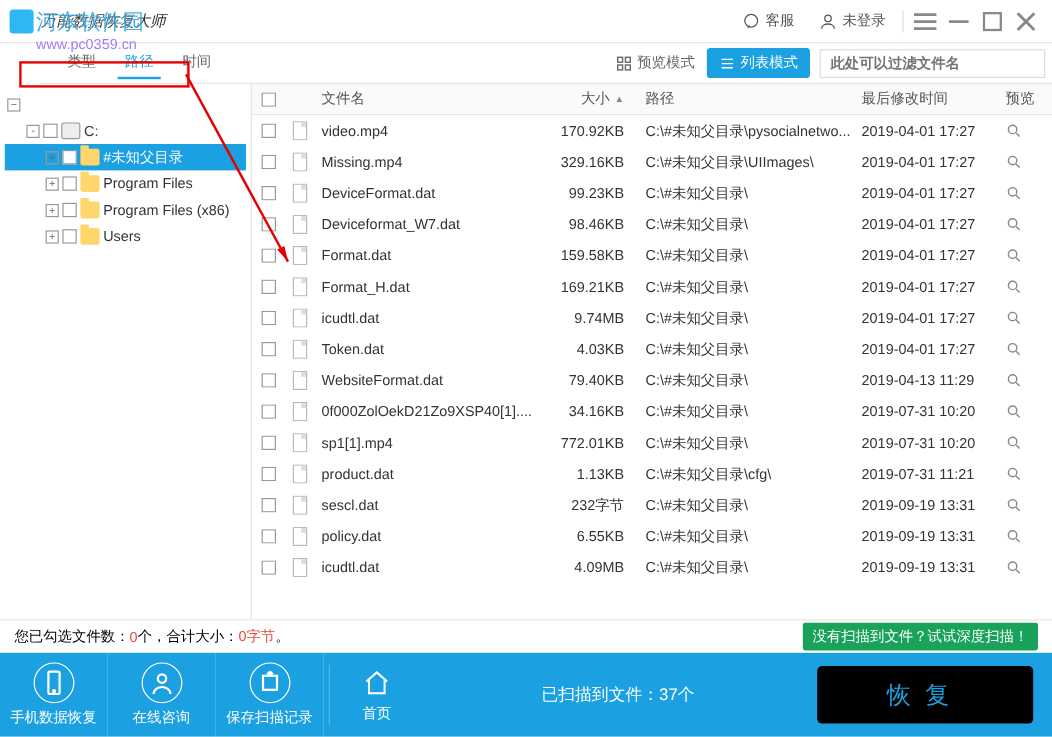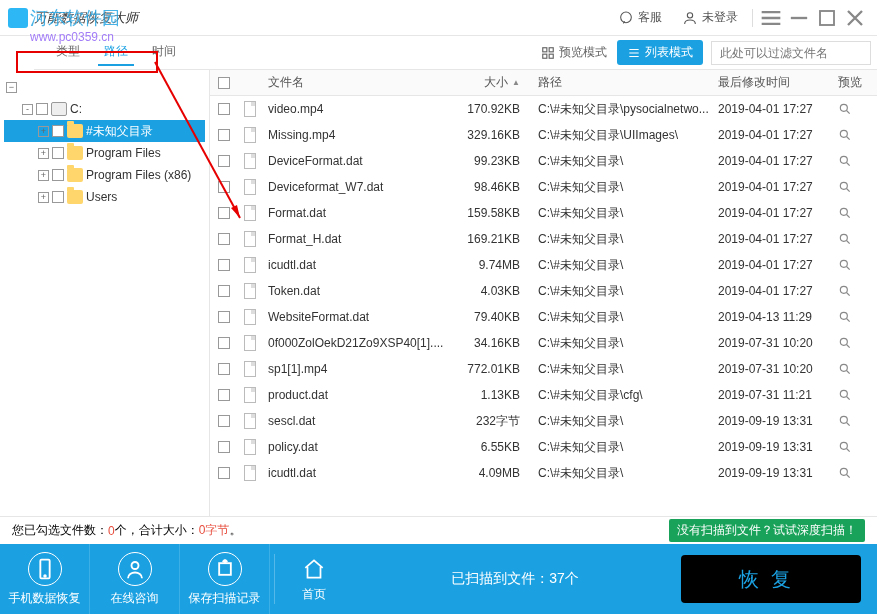--- a/index.html
+++ b/index.html
@@ -13,21 +13,21 @@
 .wbtn { width:28px; height:28px; display:flex; align-items:center; justify-content:center; color:#888; cursor:pointer;}
 .sep { width:1px; height:18px; background:#ddd; margin:0 4px;}
 .toolbar { height:34px; display:flex; align-items:center; padding:0 6px; border-bottom:1px solid #e6e6e6;margin-left:34px;}
 .tabs { display:flex; gap:12px; padding-left:10px;}
 .tab { color:#666; padding:4px 6px; cursor:pointer; font-size:12px; }
 .tab.active { color:#1ba1e2; border-bottom:2px solid #1ba1e2;}
 .toolbar .spacer{flex:1;}
 .viewbtn { display:flex; align-items:center; gap:4px; padding:4px 10px; border-radius:3px; cursor:pointer; font-size:12px;}
 .viewbtn.inactive{ color:#666;}
 .viewbtn.active{ background:#1ba1e2; color:#fff;}
-.filter-input{ width:160px; height:24px; border:1px solid #ddd; padding:0 8px; color:#ef4444; font-size:12px; margin-left:8px;}
+.filter-input{ width:188px; height:24px; border:1px solid #ddd; padding:0 8px; color:#ef4444; font-size:12px; margin-left:8px;font-weight:bold;}
 .main { display:flex; height:calc(614px - 36px - 34px - 28px - 70px);}
 .tree { width:210px; border-right:1px solid #e6e6e6; padding:6px 4px; overflow:auto;}
 .tree-row { display:flex; align-items:center; height:22px; gap:3px; color:#333; cursor:pointer;}
 .indent0{padding-left:2px;} .indent1{padding-left:18px;} .indent2{padding-left:34px;}
 .exp { width:11px; height:11px; border:1px solid #999; color:#666; font-size:9px; display:flex; align-items:center; justify-content:center; line-height:1;}
 .chk { width:12px; height:12px; border:1px solid #999; background:#fff;}
 .folder-icon{ width:16px;height:14px; background:#ffd66b; border-radius:2px; position:relative;}
 .folder-icon::before{content:""; position:absolute; top:-3px; left:0; width:7px; height:4px; background:#ffd66b; border-radius:1px 1px 0 0;}
 .disk-icon{width:16px;height:14px; background:#eee; border:1px solid #999; border-radius:2px;}
 .tree-row.sel { background:#1ba1e2; color:#fff;}

